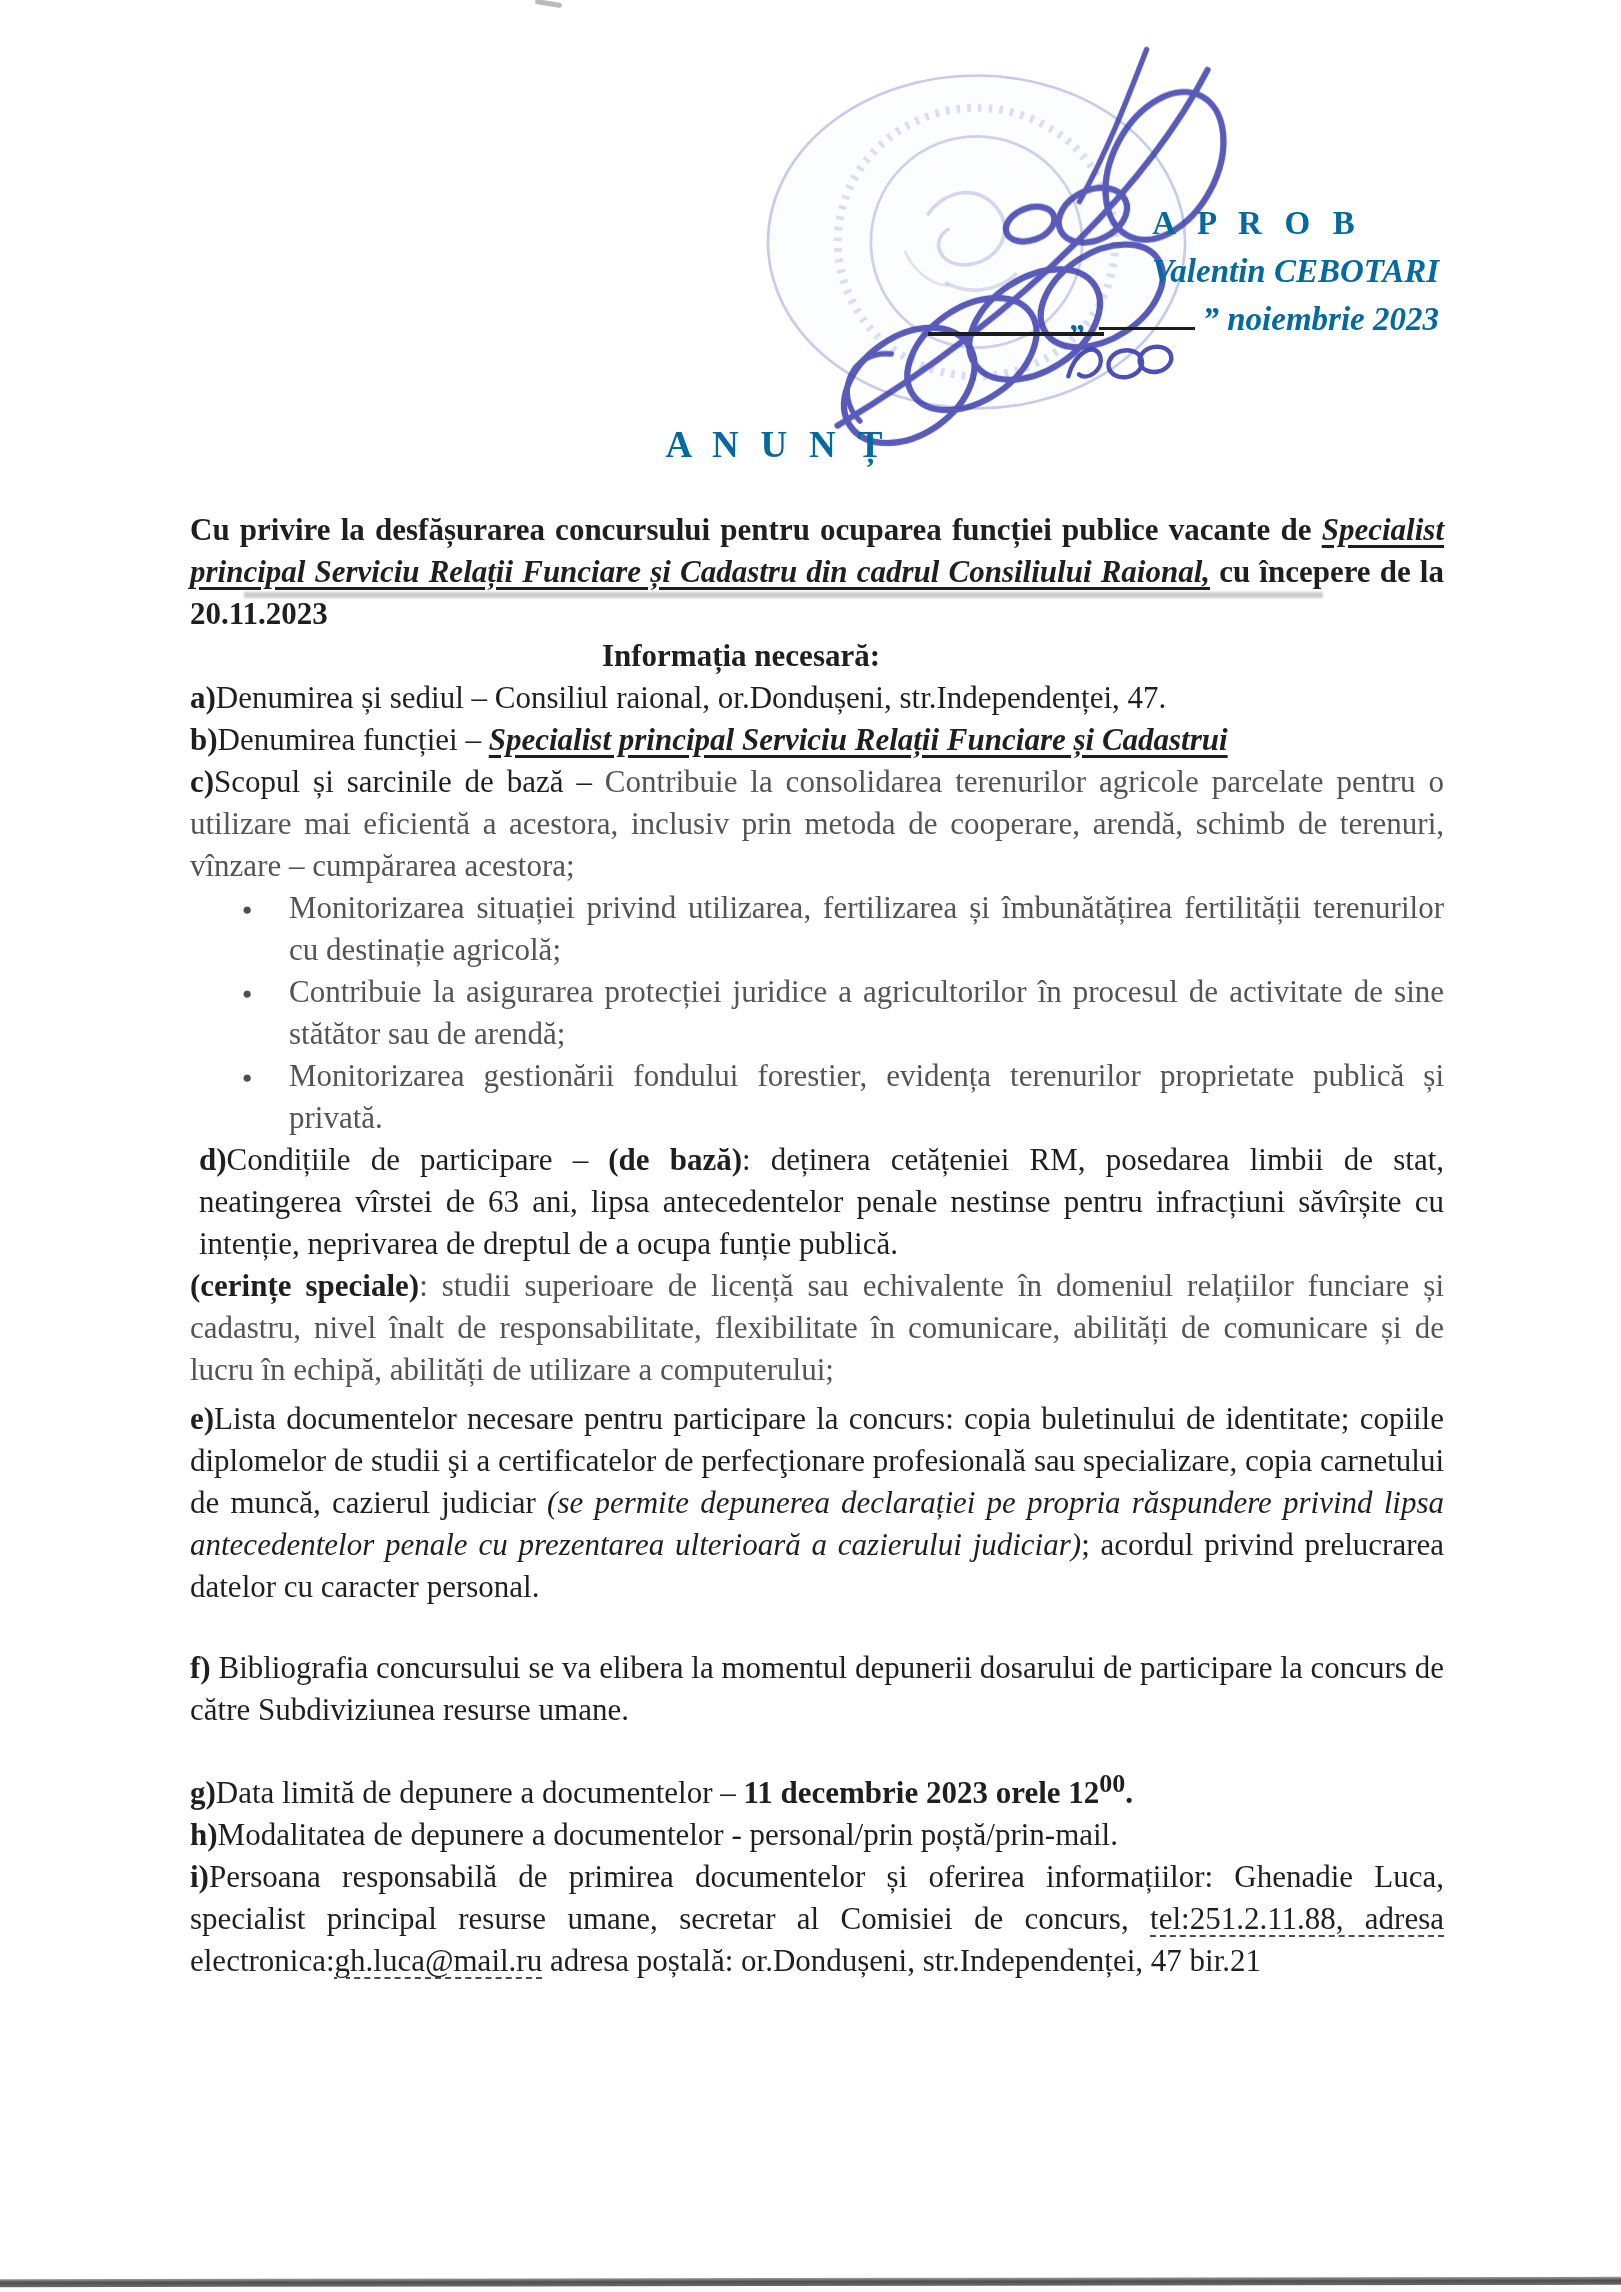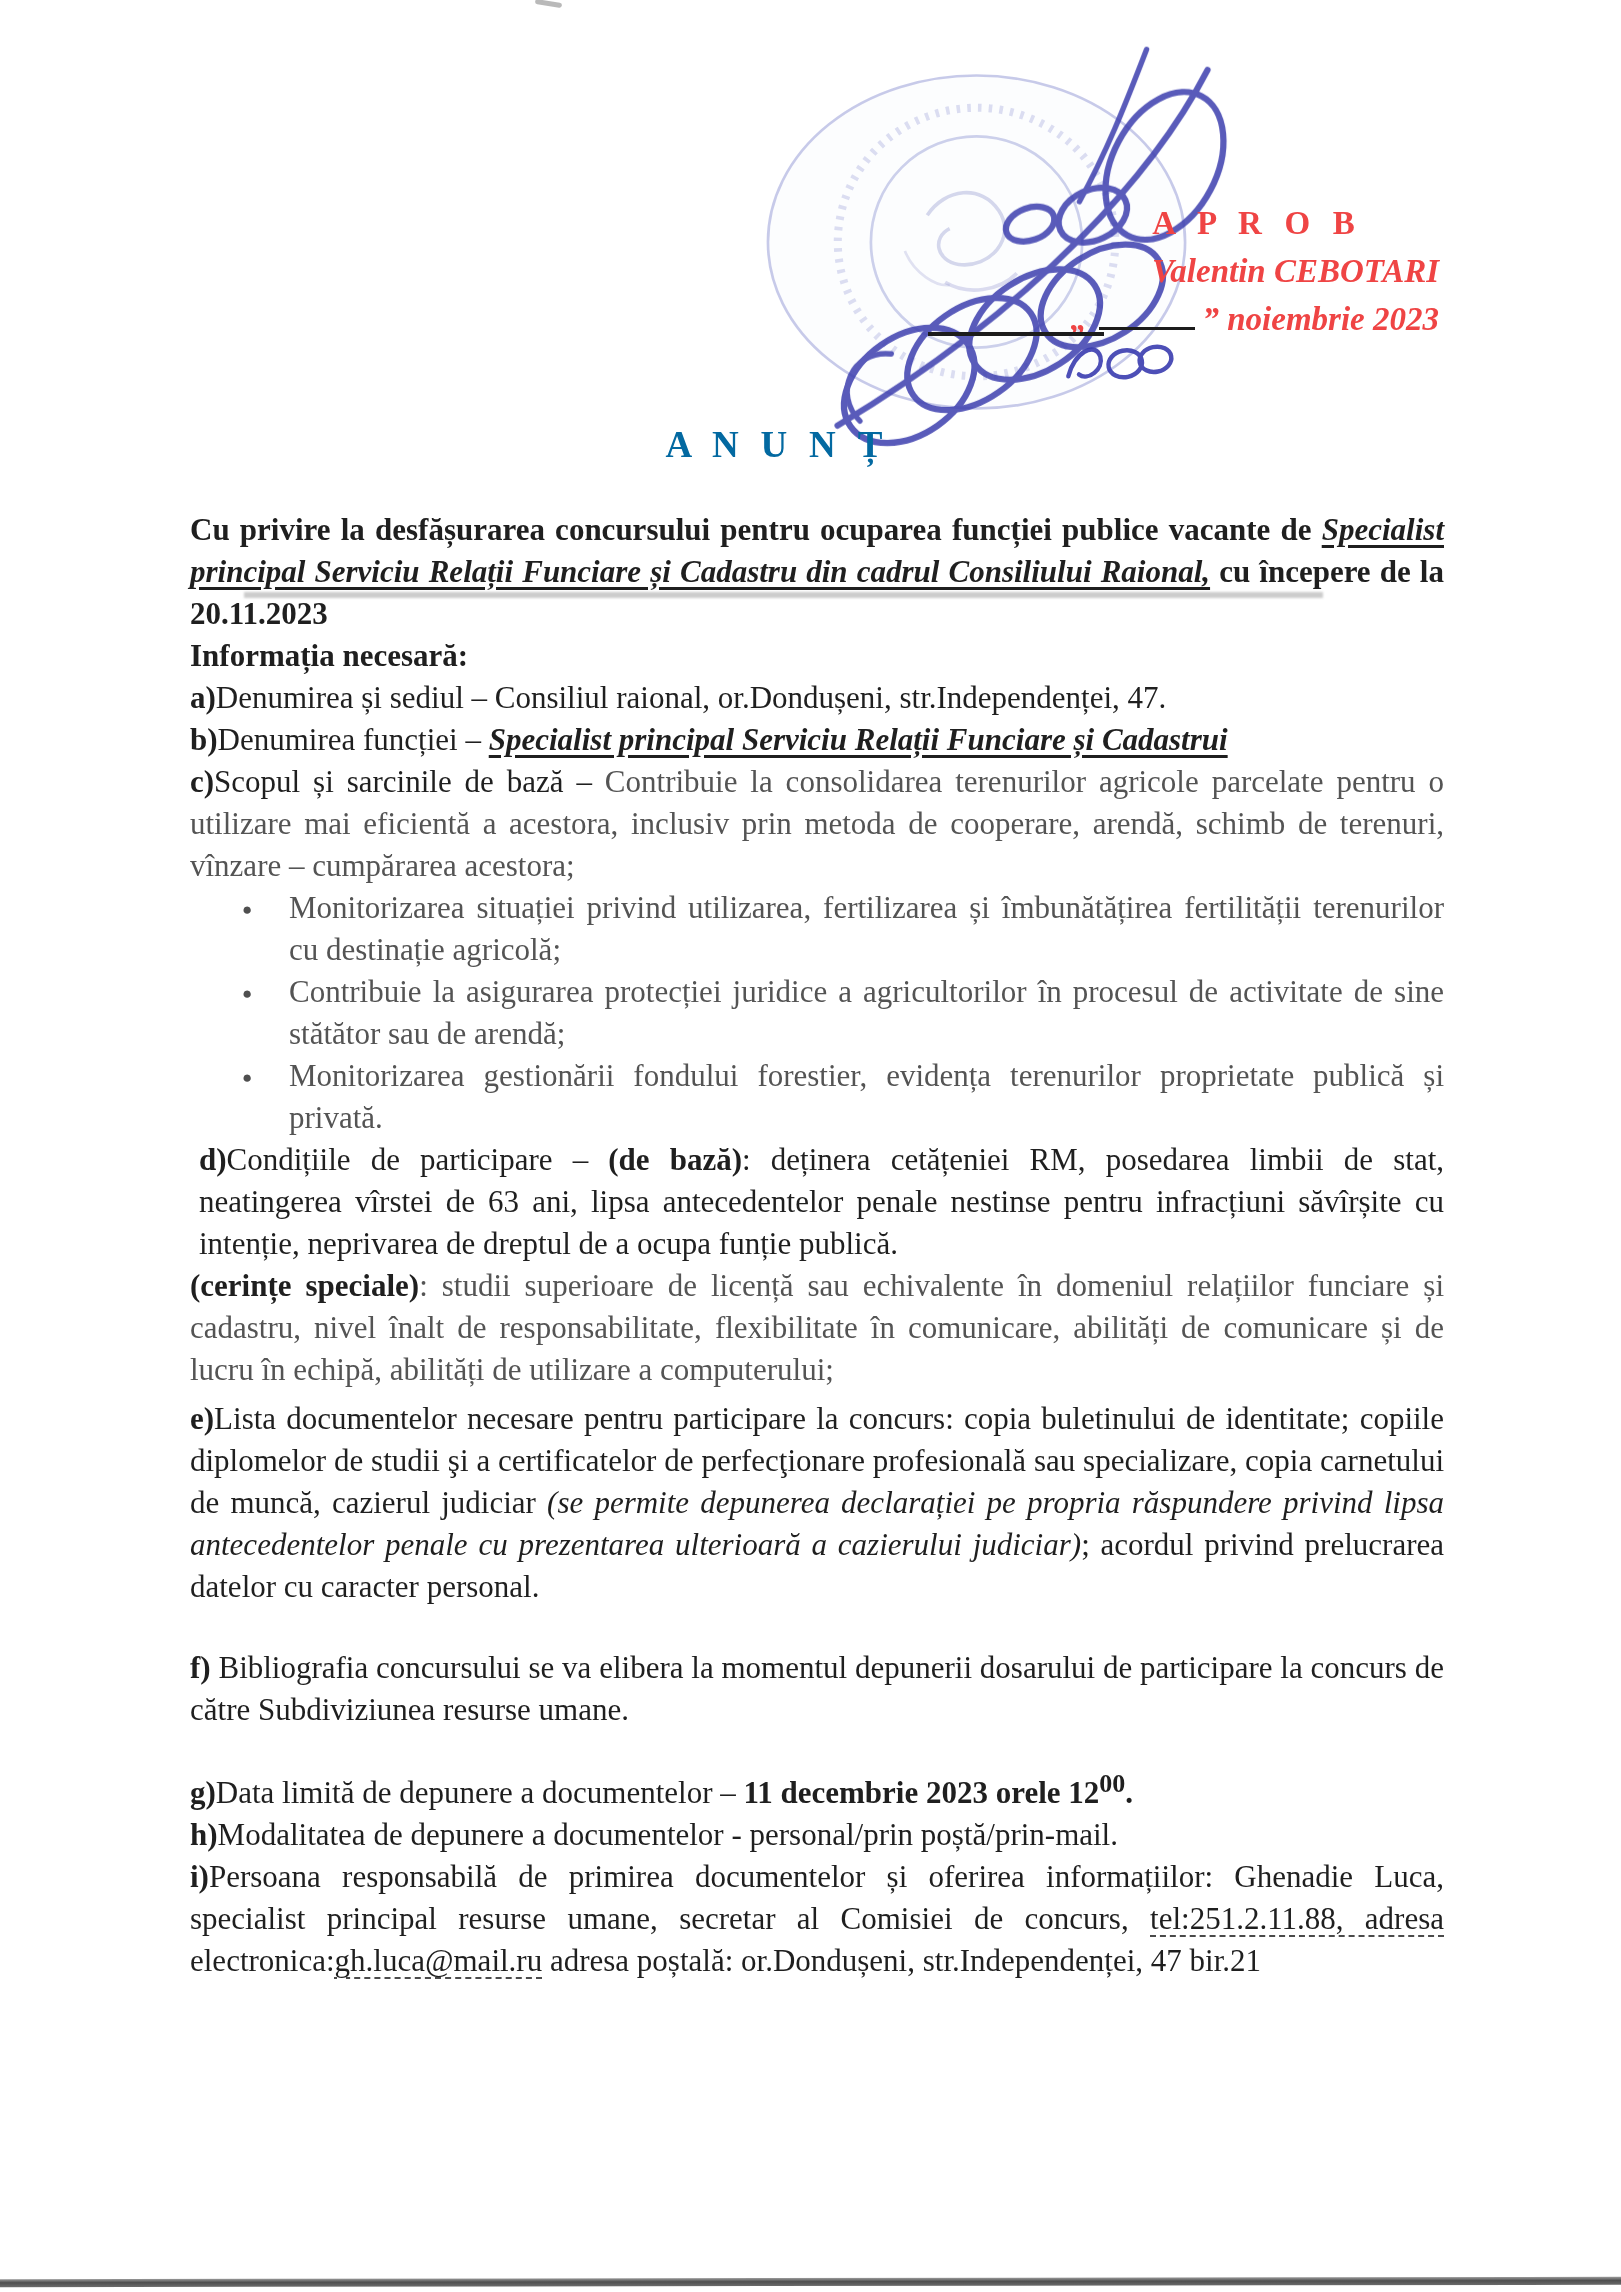--- a/index.html
+++ b/index.html
@@ -17,21 +17,21 @@
   .underline-smear{position:absolute;left:244px;top:592px;width:1079px;height:6.3px;background:#8f8f8f;opacity:.45;filter:blur(0.9px);}
   
   .stamp-svg{position:absolute;left:757px;top:63px;}
   .signature-svg{position:absolute;left:806px;top:36px;}
   .handwriting-svg{position:absolute;left:1061px;top:330px;}
   .signature-line{position:absolute;left:928px;top:332px;width:176px;height:3.6px;background:#1c1c1c;}
   
   .approval{
     position:absolute;top:199px;right:182px;width:502px;
     text-align:right;font-size:33px;line-height:48px;font-weight:bold;
-    color:#ef4444;
+    color:#0369a1;
   }
   .approval .aprob{letter-spacing:7.2px;margin-right:77px;}
   .approval .ital{font-style:italic;}
   .date-blank{display:inline-block;width:96px;height:32px;border-bottom:3.6px solid #1c1c1c;margin:0 7.2px 0 12.5px;vertical-align:baseline;}
   
   .doc-title{
     position:absolute;top:423px;left:777px;transform:translateX(-50%);
     font-size:37px;font-weight:bold;letter-spacing:6.3px;color:#0369a1;white-space:nowrap;
   }
   
@@ -39,21 +39,21 @@
     position:absolute;left:190px;top:509px;width:1254px;
     font-size:31px;line-height:42px;text-align:justify;
   }
   .body p{margin:0;}
   b{font-weight:bold;}
   .bold{font-weight:bold;}
   .bi{font-weight:bold;font-style:italic;}
   .it{font-style:italic;}
   .u-heavy{text-decoration:underline;text-decoration-thickness:2.7px;text-underline-offset:5.4px;}
   .faded{color:#545454;}
-  .center-head{margin-right:152px !important;font-weight:bold;}
+  .center-head{text-align:center;margin-right:152px !important;font-weight:bold;}
   .indent{padding-left:9px;}
   .link-run{text-decoration:underline;text-decoration-style:dashed;text-decoration-thickness:1.8px;text-underline-offset:6.3px;text-decoration-color:#4a4a4a;}
   .sup{vertical-align:super;font-size:26px;font-weight:bold;line-height:0;}
   ul.dash-list{margin:0;padding:0;margin-left:99px;list-style:none;}
   ul.dash-list li{position:relative;}
   ul.dash-list li::before{content:"●";position:absolute;left:-47px;top:1.8px;font-size:17px;color:#4f4f4f;}
   .sp-e{margin-top:7.2px !important;}
   .sp-f{margin-top:39px !important;}
   .sp-g{margin-top:41px !important;}
 </style>

